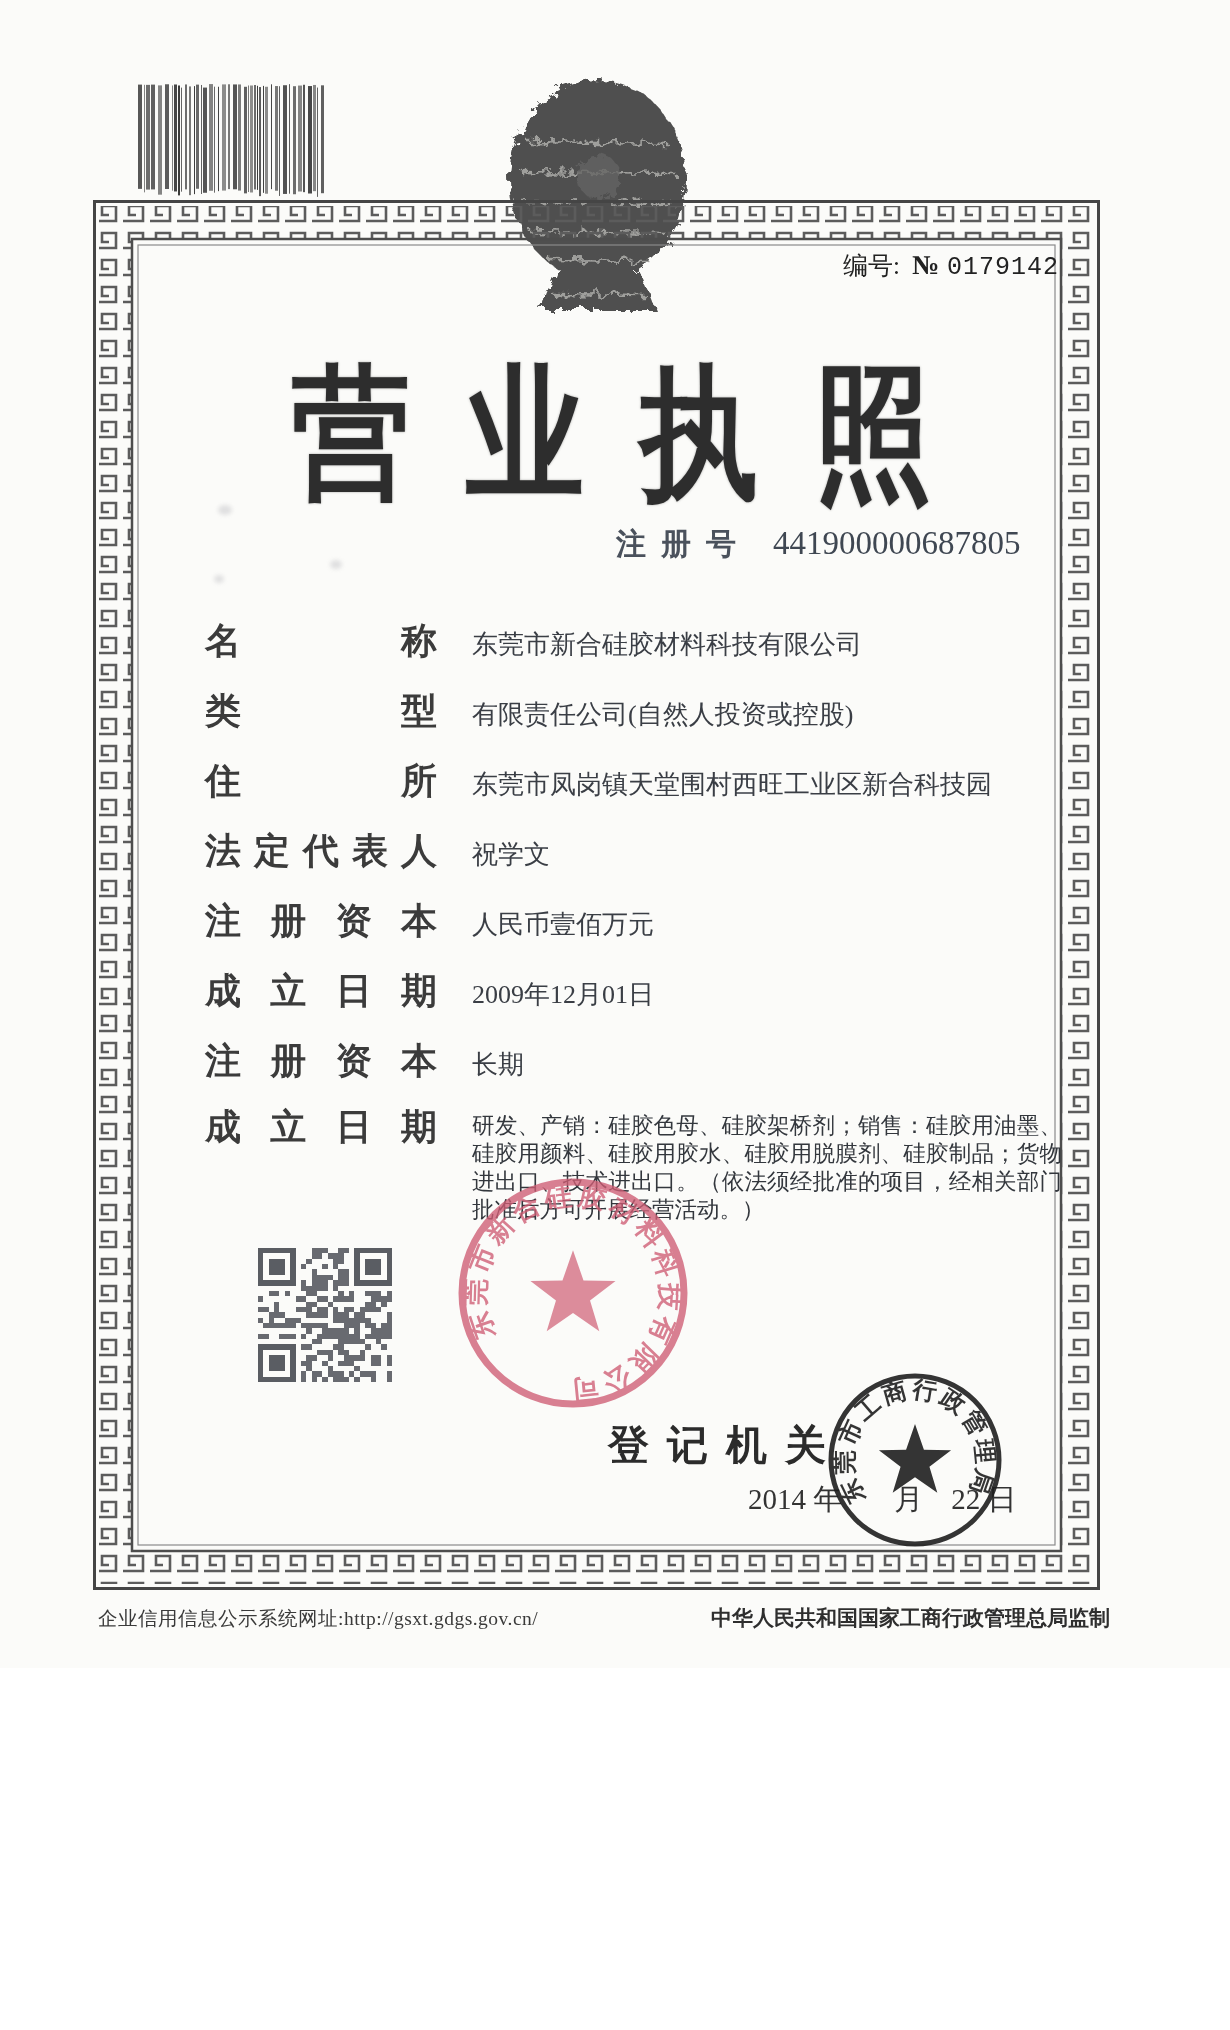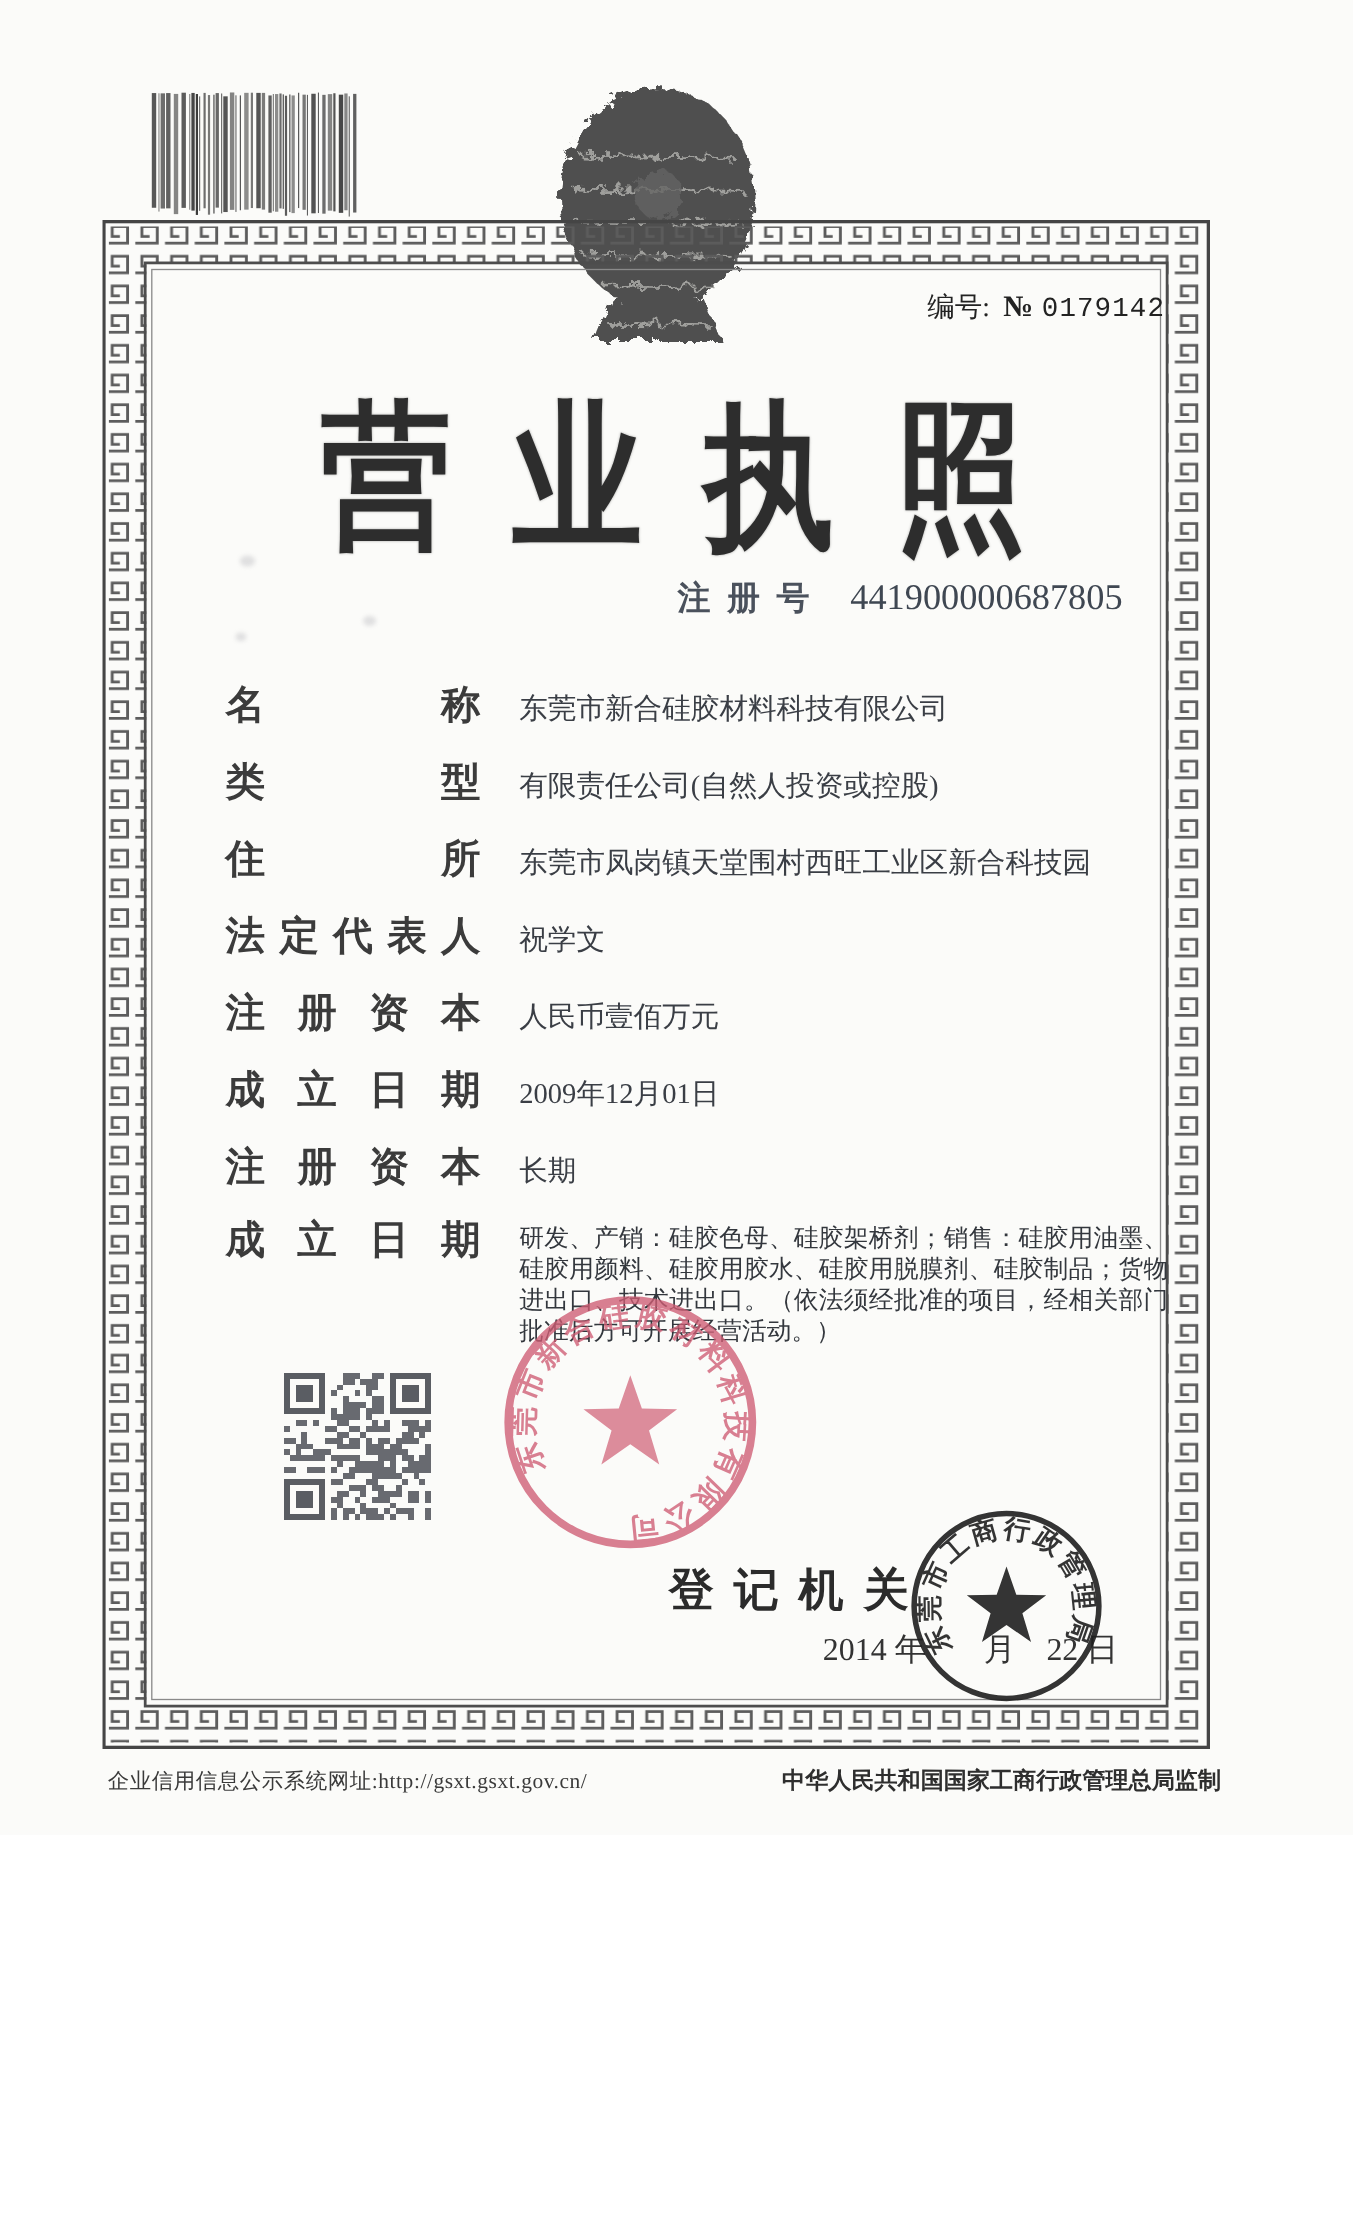--- a/index.html
+++ b/index.html
@@ -8,21 +8,21 @@
     font-family:"Liberation Serif",serif;overflow:hidden;
   }
   .scan-area{position:absolute;left:0;top:0;width:1230px;height:1668px;background:#fbfbf9;}
   
   .barcode{position:absolute;left:136px;top:80px;width:190px;height:118px;filter:blur(.5px);opacity:.88;}
   
   .emblem{position:absolute;left:500px;top:72px;width:196px;height:250px;filter:blur(.6px);opacity:.94;}
   
   .frame{position:absolute;left:93px;top:200px;width:1007px;height:1390px;}
   
-  .serial{position:absolute;left:843px;top:262px;font-size:25px;color:#222;white-space:nowrap;}
+  .serial{position:absolute;left:843px;top:249px;font-size:25px;color:#222;white-space:nowrap;}
   .serial .no{font-family:"Liberation Serif",serif;font-weight:bold;margin-left:12px;font-size:27px;}
   .serial .digits{font-family:"Liberation Mono",monospace;font-size:25px;letter-spacing:1px;margin-left:8px;}
   
   .license-title{
     position:absolute;left:292px;top:338px;
     font-family:"Liberation Sans",sans-serif;font-weight:900;font-size:118px;
     letter-spacing:56px;color:#2d2d2d;white-space:nowrap;
     transform:scaleY(1.22);transform-origin:top left;
     text-shadow:0 0 2px rgba(45,45,45,.45);
   }
@@ -440,20 +440,20 @@
     <circle cx="100" cy="100" r="84" fill="none" stroke="#1f1f1f" stroke-width="5"></circle>
     <path transform="translate(100 102) scale(0.95)" fill="#1f1f1f" d="M0,-40 L9.4,-12.9 L38,-12.4 L15.2,4.9 L23.5,32.4 L0,16 L-23.5,32.4 L-15.2,4.9 L-38,-12.4 L-9.4,-12.9 Z"></path>
     <g transform="rotate(-40 100 100)">
       <text font-size="24" fill="#1f1f1f" letter-spacing="3" font-weight="700">
         <textPath href="#stampArc" startOffset="2">东莞市工商行政管理局</textPath>
       </text>
     </g>
   </svg>
 
   <div class="footer">
-    <span class="footer-url">企业信用信息公示系统网址:http://gsxt.gsxt.gov.cn/</span>
+    <span class="footer-url">企业信用信息公示系统网址:http://gsxt.gdgs.gov.cn/</span>
     <span class="footer-issuer">中华人民共和国国家工商行政管理总局监制</span>
   </div>
 
   <div class="speck" style="left:218px;top:505px;width:14px;height:10px;"></div>
   <div class="speck" style="left:330px;top:560px;width:12px;height:9px;"></div>
   <div class="speck" style="left:214px;top:575px;width:10px;height:8px;"></div>
 </div>
 
 </body></html>

